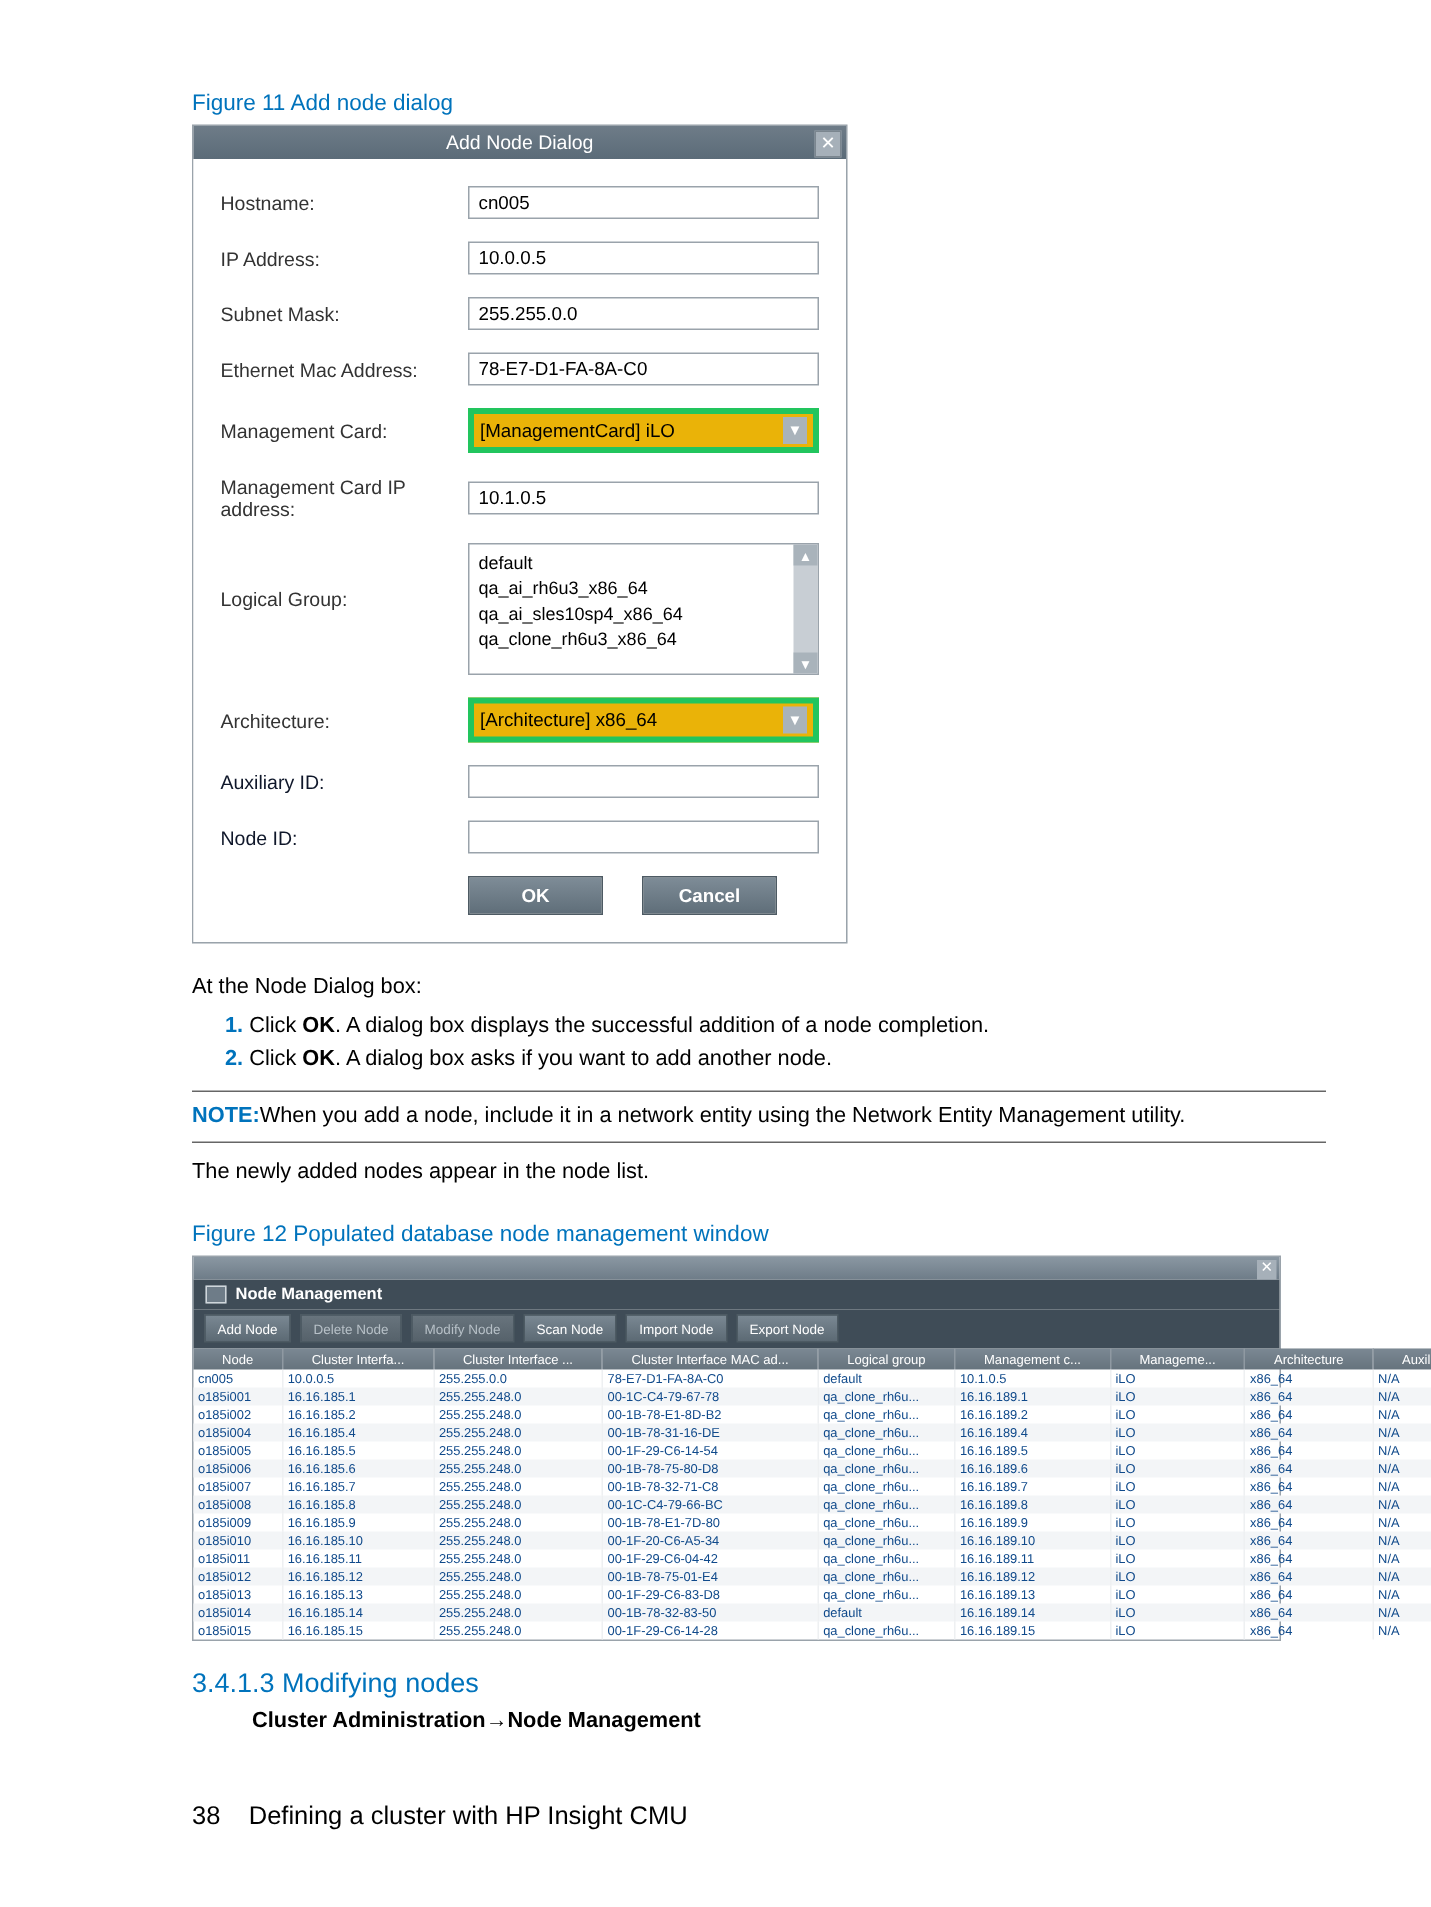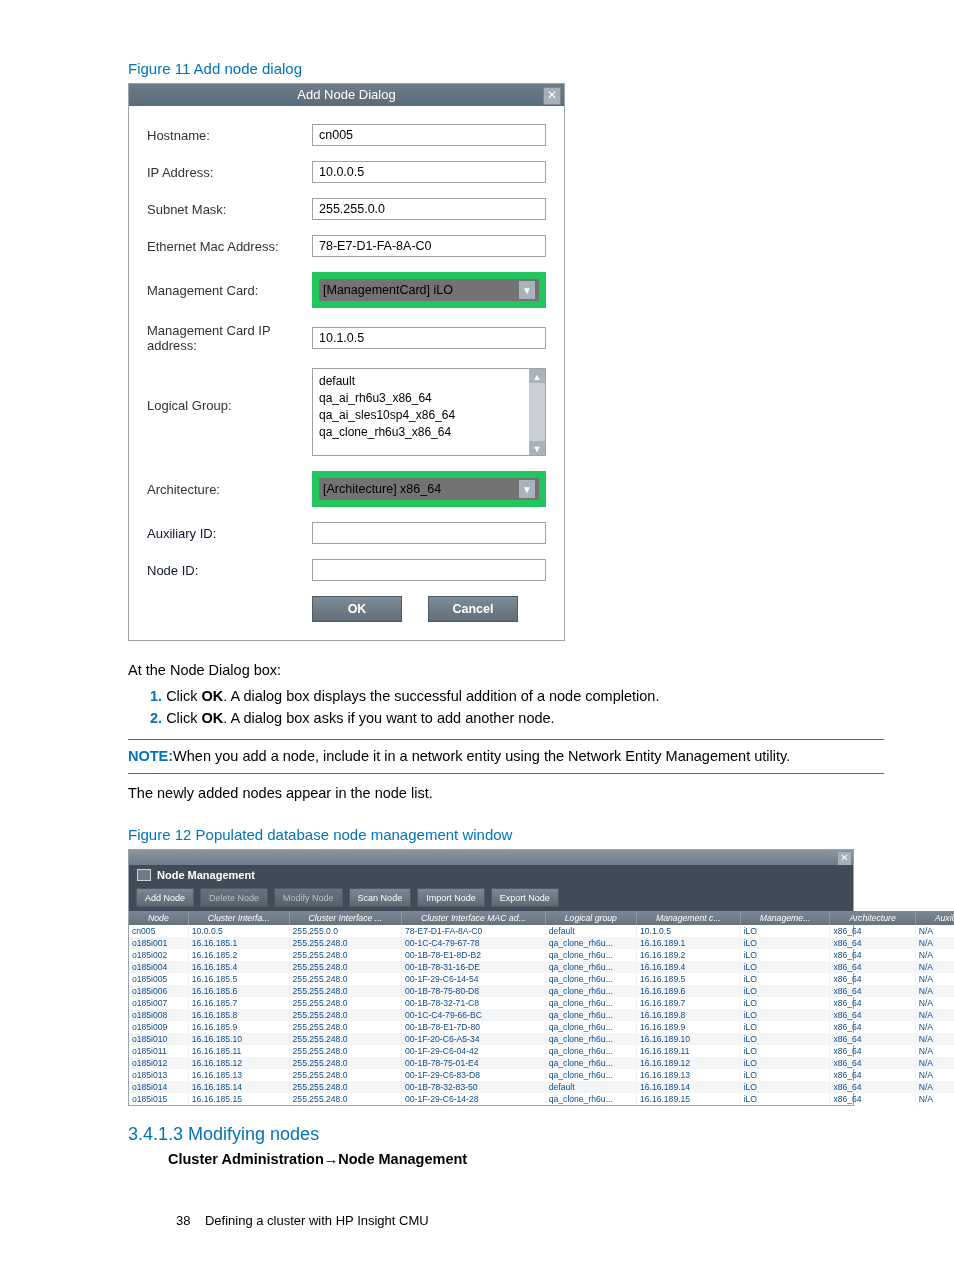--- a/index.html
+++ b/index.html
@@ -52,22 +52,22 @@
     background: #fff;
   }
   .drow { display:flex; align-items:center; margin-bottom: 15px; font-size: 13px; }
   .dlabel { width: 165px; color:#333; }
   .dlabel.disabled { color:#0f172a; }
   .dinput {
     flex:1; height:22px; border:1px solid #9aa3ab; padding:2px 6px;
     font-size:12.5px; background:#fff; box-sizing:border-box;
   }
   .dselect {
-    flex:1; height:22px; border:7px solid #22c55e;
-    background:#737373; font-size:12.5px; padding:0 4px;
+    flex:1; height:22px; border:4px solid #22c55e;
+    background:#eab308; font-size:12.5px; padding:0 4px;
     display:flex; align-items:center; justify-content:space-between;
   }
   .chev { width:16px; height:18px; background:#a9b3bb; color:#fff;
     display:flex; align-items:center; justify-content:center; font-size:10px;}
   .dlistbox {
     flex:1; height:78px; border:1px solid #9aa3ab; background:#fff;
     font-size:12px; padding:4px 20px 4px 6px; position:relative;
     line-height:17px;
   }
   .dlistbox .sb { position:absolute; right:0; top:0; bottom:0; width:16px;
@@ -104,29 +104,29 @@
     background:#6e7c88;}
   .nm-btnrow { height:26px; background:#3f4c57; display:flex; align-items:center;
     gap:6px; padding-left:7px;}
   .nm-btn { height:17px; padding:0 8px; font-size:9px; color:#fff;
     background:linear-gradient(#7a8893,#5c6a74); border:1px solid #4d5a63;
     display:flex; align-items:center;}
   .nm-btn.disabled{ color:#b7c0c7; background:linear-gradient(#68747d,#56626b);}
   .nm-table { width:100%; border-collapse:collapse;}
   .nm-table th { background:linear-gradient(#7b8893,#66737d); color:#fff;
     font-size:8.7px; font-weight:normal; padding:2px 19px; text-align:center;
-    border-right:1px solid #8f99a2; white-space:nowrap;font-style:italic;}
+    border-right:1px solid #8f99a2; white-space:nowrap;}
   .nm-table td { font-size:8.6px; padding:1px 3px; color:#104a8b;
     white-space:nowrap; border-right:1px solid #eef0f2;}
   .nm-table tr.even td{ background:#f3f5f7;}
   
   .sect-heading { color:#0073bc; font-size:18px; margin:18px 0 6px 0;}
   .breadcrumb { font-weight:bold; margin-left:40px; font-size:14.5px;}
   
-  .footer { font-size:13px; margin-top:46px;margin-left:48px;}
+  .footer { font-size:17px; margin-top:46px;}
 </style>
 </head>
 <body>
 
 <div class="fig-title">Figure 11 Add node dialog</div>
 
 <div class="dialog">
   <div class="dialog-titlebar">
     <span>Add Node Dialog</span>
     <div class="dialog-close">✕</div>

